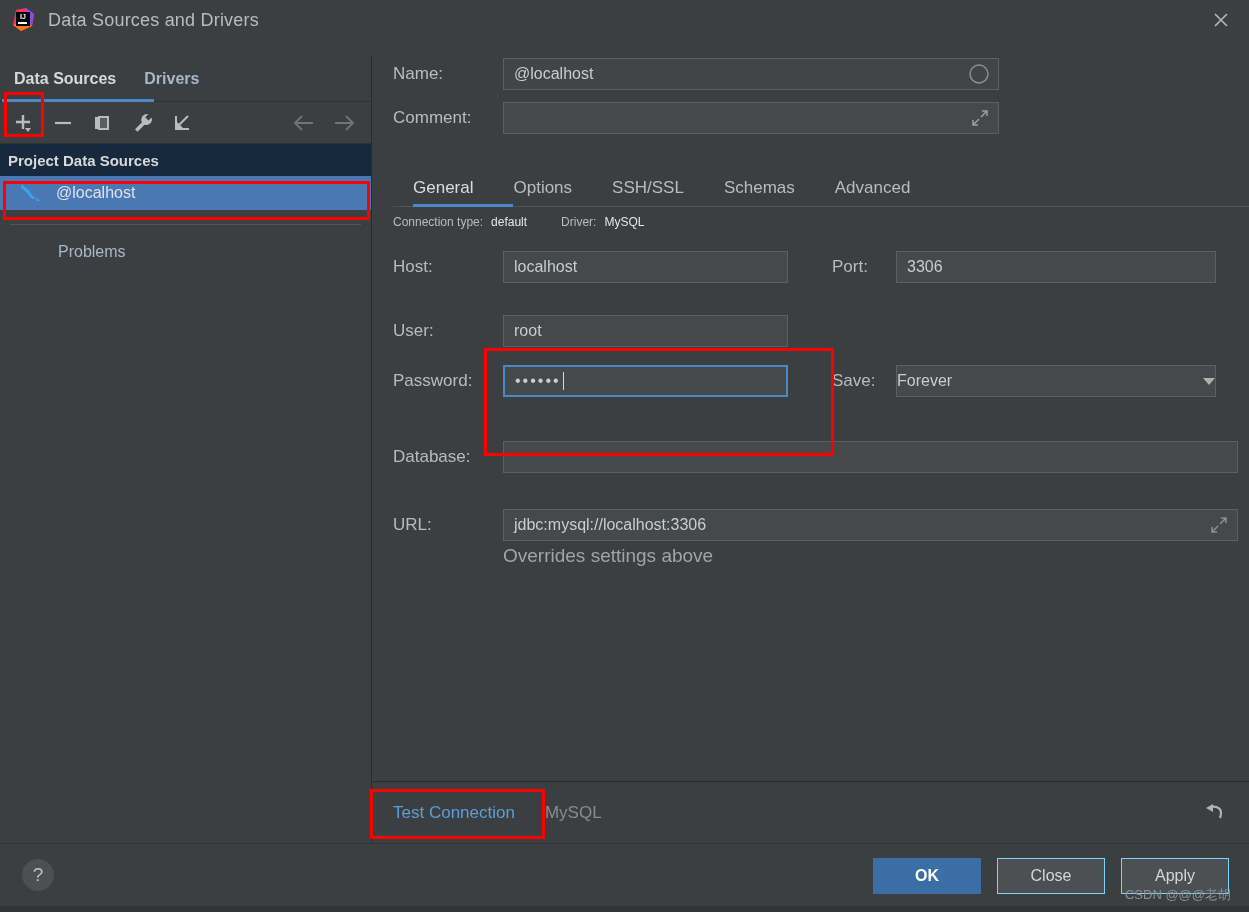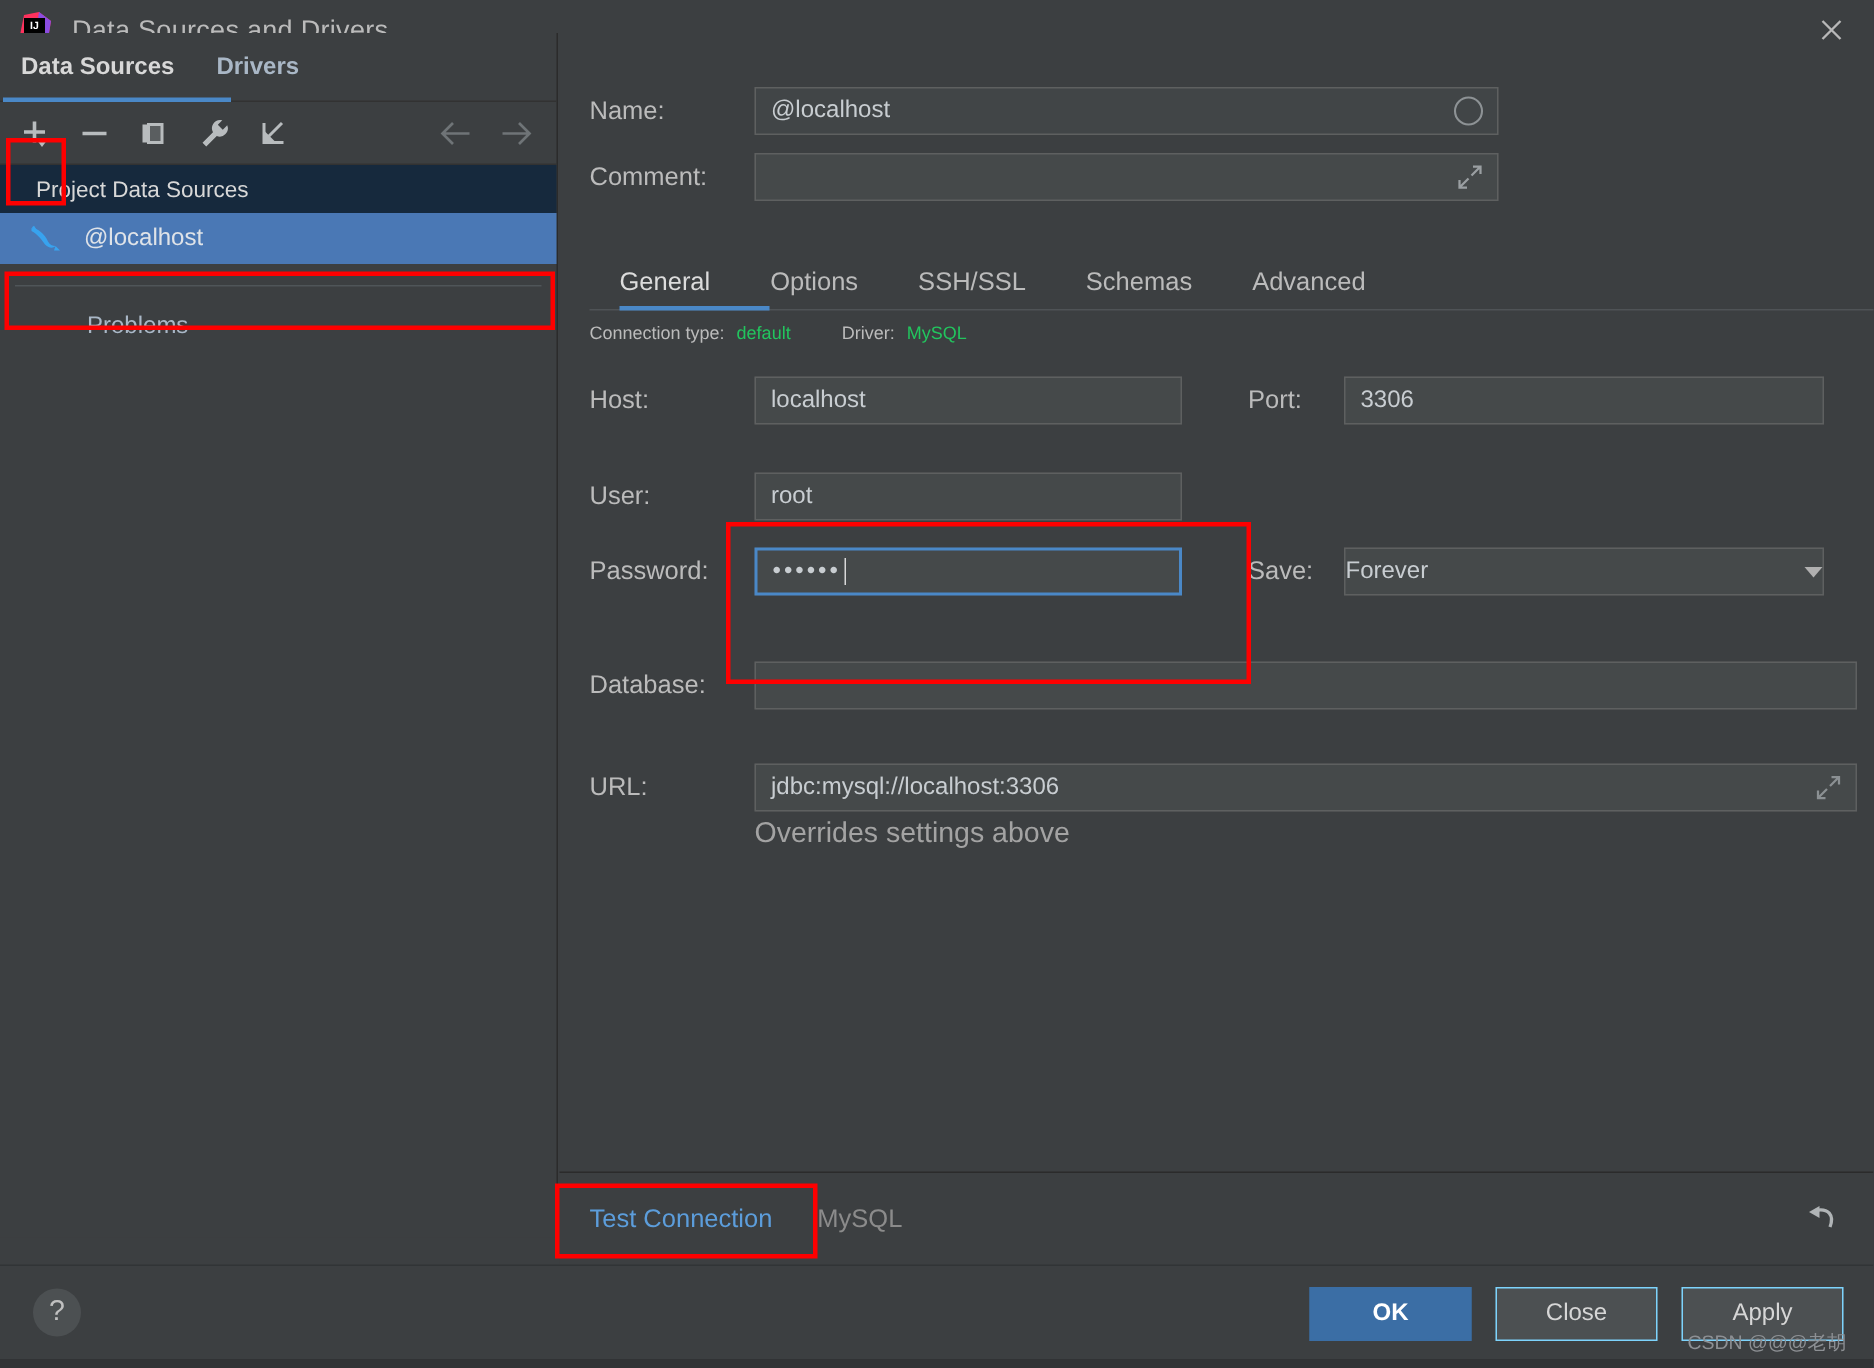--- a/index.html
+++ b/index.html
@@ -20,21 +20,21 @@
   .title-text {
     margin-left: 12px; color: #bbbbbb; font-size: 18px; letter-spacing: .2px; text-align: center;
   }
   .close-btn {
     position: absolute; right: 0; top: 0; width: 56px; height: 40px;
     display: flex; align-items: center; justify-content: center; cursor: pointer;
   }
 
   
   .left-panel {
-    position: absolute; left: 0; top: 22px; width: 372px; height: 803px;
+    position: absolute; left: 0; top: 56px; width: 372px; height: 803px;
     background: #3c3f41; border-right: 1px solid #2b2b2b;
   }
   .tabbar {
     position: relative; height: 46px; display: flex; align-items: center;
     border-bottom: 1px solid #323232;
   }
   .tabbar .tab {
     font-size: 16px; color: #a9b7c6; padding: 0 14px; height: 46px;
     display: flex; align-items: center; cursor: pointer; font-weight: bold;
   }
@@ -52,21 +52,21 @@
     width: 30px; height: 30px; display: flex; align-items: center;
     justify-content: center; cursor: pointer;
   }
   .nav-arrows {
     position: absolute; right: 14px; top: 0; height: 42px;
     display: flex; align-items: center; gap: 14px;
   }
 
   .section-header {
     height: 32px; background: #16293d; color: #d8d8d8; font-size: 15px;
-    font-weight: normal; display: flex; align-items: center; padding-left: 24px;
+    font-weight: bold; display: flex; align-items: center; padding-left: 8px;
   }
   .ds-item {
     height: 34px; background: #4a78b5; display: flex; align-items: center;
     padding-left: 18px; gap: 14px; cursor: pointer;
   }
   .ds-item .label { color: #dfe3e8; font-size: 16px; }
   .ds-divider { height: 1px; background: #4f5558; margin: 14px 10px 0 10px; }
   .problems {
     margin-top: 18px; padding-left: 58px; color: #a9b7c6; font-size: 16px;
     cursor: pointer;
@@ -97,21 +97,21 @@
   .sub-tab {
     font-size: 17px; color: #bbbbbb; padding: 6px 20px 8px 20px; cursor: pointer;
   }
   .sub-tab.active { color: #dcdcdc; }
   .sub-tab.active::after {
     content: ""; position: absolute; left: 20px; bottom: -1px;
     width: 100px; height: 3px; background: #4a88c7;
   }
 
   .conn-line { margin-top: 8px; font-size: 12px; color: #bbbbbb; display: flex; gap: 8px; }
-  .link { color: #22c55e; cursor: pointer; }
+  .link { color: #e5e5e5; cursor: pointer; }
 
   .hint { color: #a3a3a3; font-size: 19px; }
 
   .dropdown {
     background: #45494a; border: 1px solid #5e6060; height: 32px;
     display: flex; align-items: center; justify-content: space-between;
     padding: 0 0; color: #c8cdd1; font-size: 16px; cursor: pointer;
   }
   .caret {
     width: 0; height: 0; border-left: 6px solid transparent;

